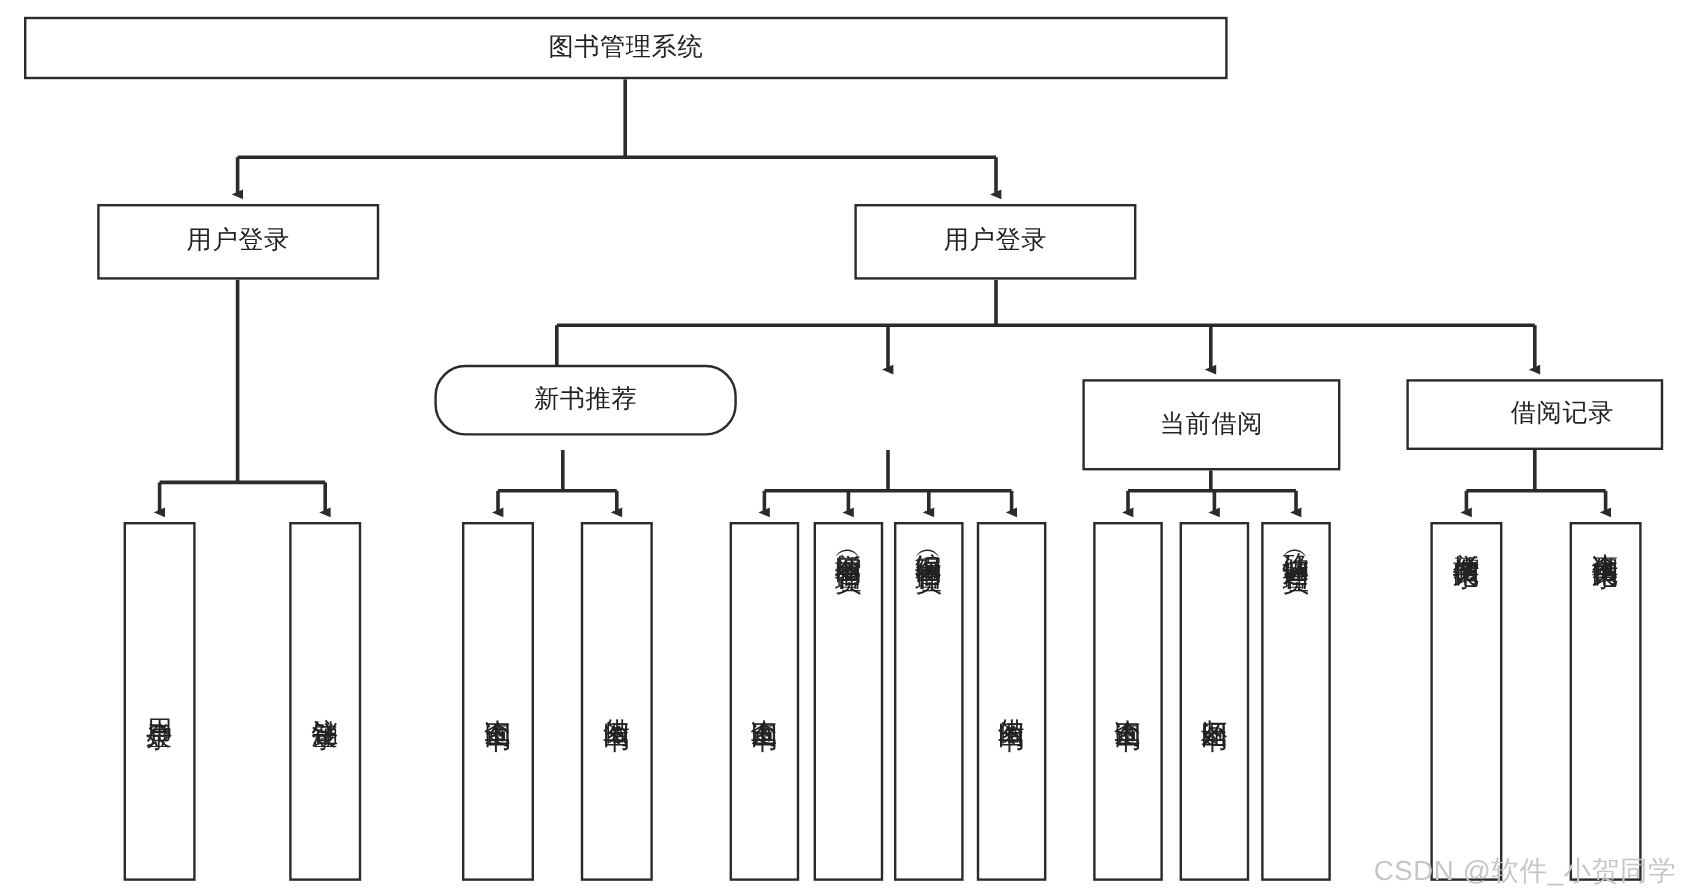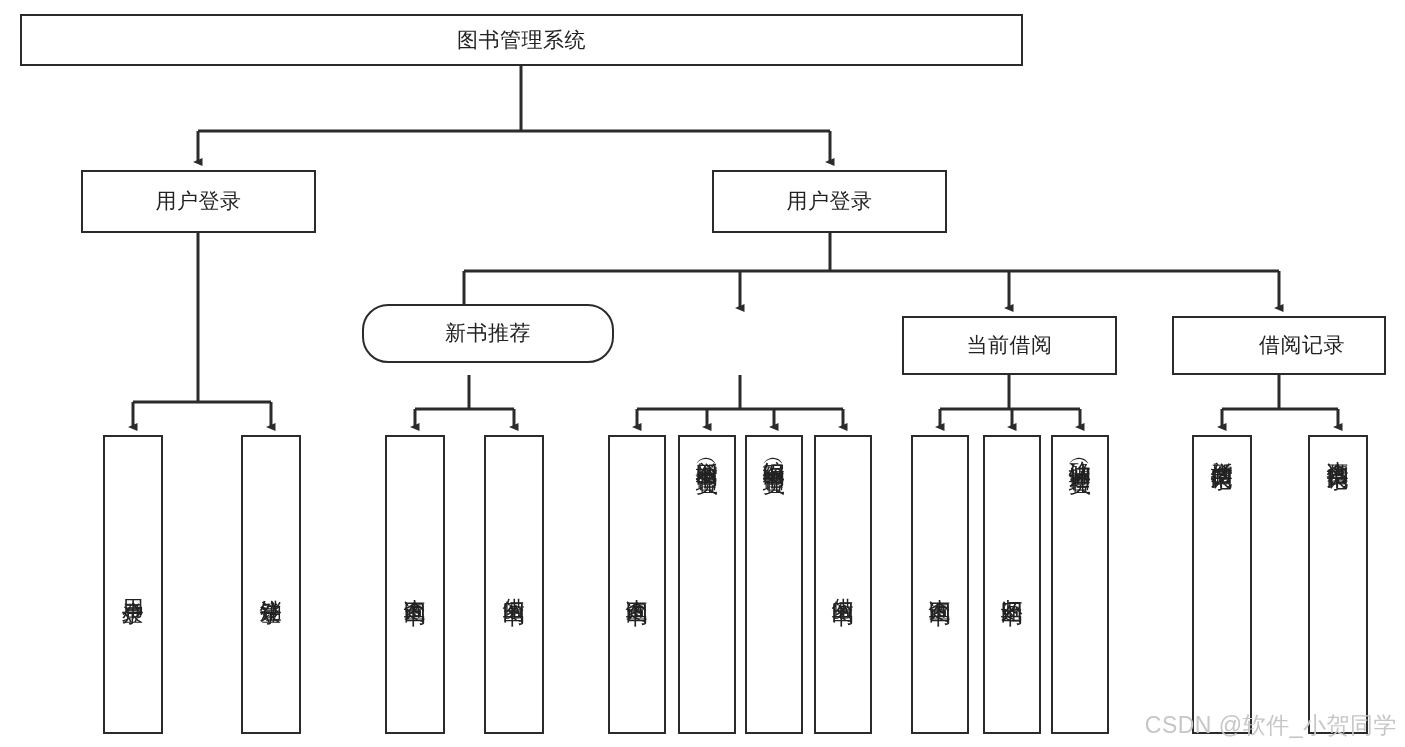--- a/index.html
+++ b/index.html
@@ -75,21 +75,21 @@
   <div class="node" id="node-l2-0" style="left: 81px; top: 170px; width: 235px; height: 63px;">
     <span class="lbl">用户登录</span>
   </div>
   <div class="node" id="node-l2-1" style="left: 712px; top: 170px; width: 235px; height: 63px;">
     <span class="lbl">用户登录</span>
   </div>
 
   <div class="node" id="node-l3-0" style="left: 362px; top: 304px; width: 252px; height: 59px; border-radius: 26px;">
     <span class="lbl">新书推荐</span>
   </div>
-  <div class="node" id="node-l3-2" style="left: 902px; top: 316px; width: 215px; height: 59px;">
+  <div class="node" id="node-l3-2" style="left: 902px; top: 316px; width: 215px; height: 76px;">
     <span class="lbl">当前借阅</span>
   </div>
   <div class="node" id="node-l3-3" style="left: 1172px; top: 316px; width: 214px; height: 59px; padding-left: 46px;">
     <span class="lbl">借阅记录</span>
   </div>
 
   <div class="leaf mid" id="leaf-0" style="left: 103px; top: 435px; width: 60px; height: 299px;">
       <span class="vlbl">用户登录</span>
     </div>
   <div class="leaf mid" id="leaf-1" style="left: 241px; top: 435px; width: 60px; height: 299px;">

